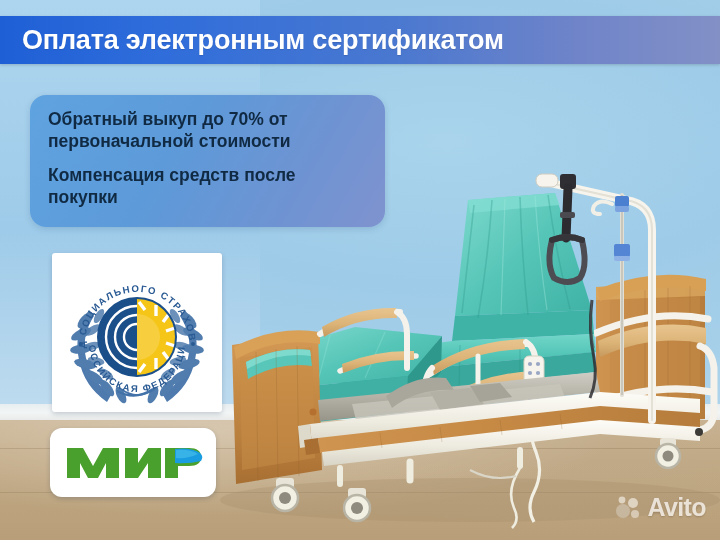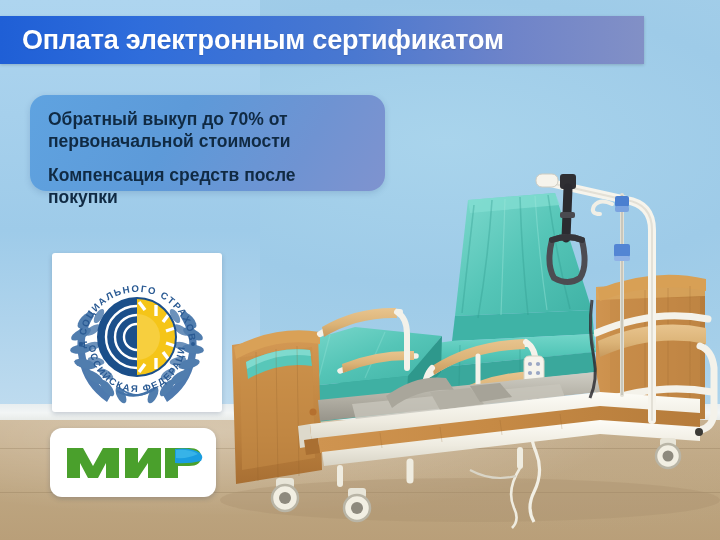--- a/index.html
+++ b/index.html
@@ -51,40 +51,40 @@
   }
   .bg-floor-plankline {
     position: absolute;
     height: 1px;
     background: rgba(120,96,64,.22);
   }
 
   
   .banner {
     position: absolute;
-    left: 0; top: 16px; width: 644px; height: 48px;
+    left: 0; top: 16px; width: 720px; height: 48px;
     background: linear-gradient(90deg, #1f5fd6 0%, #2f6ddb 22%, #4a78d0 55%, #6f84c9 80%, #8290c6 100%);
     display: flex;
     align-items: center;
     box-shadow: 0 1px 3px rgba(0,0,0,.18);
   }
   .banner-title {
     color: #ffffff;
     font-size: 27px;
     font-weight: bold;
     letter-spacing: -0.2px;
     padding-left: 22px;
     white-space: nowrap;
     text-shadow: 0 1px 1px rgba(0,0,0,.12);
   }
 
   
   .benefits {
     position: absolute;
-    left: 30px; top: 95px; width: 355px; height: 96px;
+    left: 30px; top: 95px; width: 355px; height: 132px;
     border-radius: 16px;
     background: linear-gradient(120deg, #5fa3e0 0%, #5d9ad9 40%, #6f93d2 75%, #7f93cf 100%);
     box-shadow: 0 2px 6px rgba(40,70,120,.18);
     padding: 13px 16px 0 18px;
     box-sizing: border-box;
   }
   .benefit-line {
     color: #102a43;
     font-size: 17.5px;
     font-weight: bold;
@@ -481,14 +481,23 @@
 
       <path d="M102 8 h13 v30 h-13 z" fill="#4aa02c"></path>
       <path d="M112 8 h14 q12 0 12 9 q0 9 -12 9 h-14 z" fill="#4aa02c"></path>
 
       <path d="M112 9 q16 -2 25 4 q4 3 1 8 q-12 3 -26 2 z" fill="#1a9de0"></path>
       <path d="M113 10 q14 -1 22 4 q-10 5 -22 4 z" fill="#3fb9ea" opacity=".8"></path>
     </svg>
     <span class="sr">МИР</span>
   </div>
 
+  <div class="avito">
+    <svg width="26" height="24" viewBox="0 0 26 24">
+      <circle cx="8" cy="15" r="7" fill="#cbbda6" opacity=".95"></circle>
+      <circle cx="18" cy="7" r="5" fill="#e8ded0" opacity=".95"></circle>
+      <circle cx="20" cy="18" r="4" fill="#dfd3c2" opacity=".95"></circle>
+      <circle cx="7" cy="4" r="3.4" fill="#e8ded0" opacity=".95"></circle>
+    </svg>
+    <span class="avito-word">Avito</span>
+  </div>
 
 </div>
 
 </body></html>

